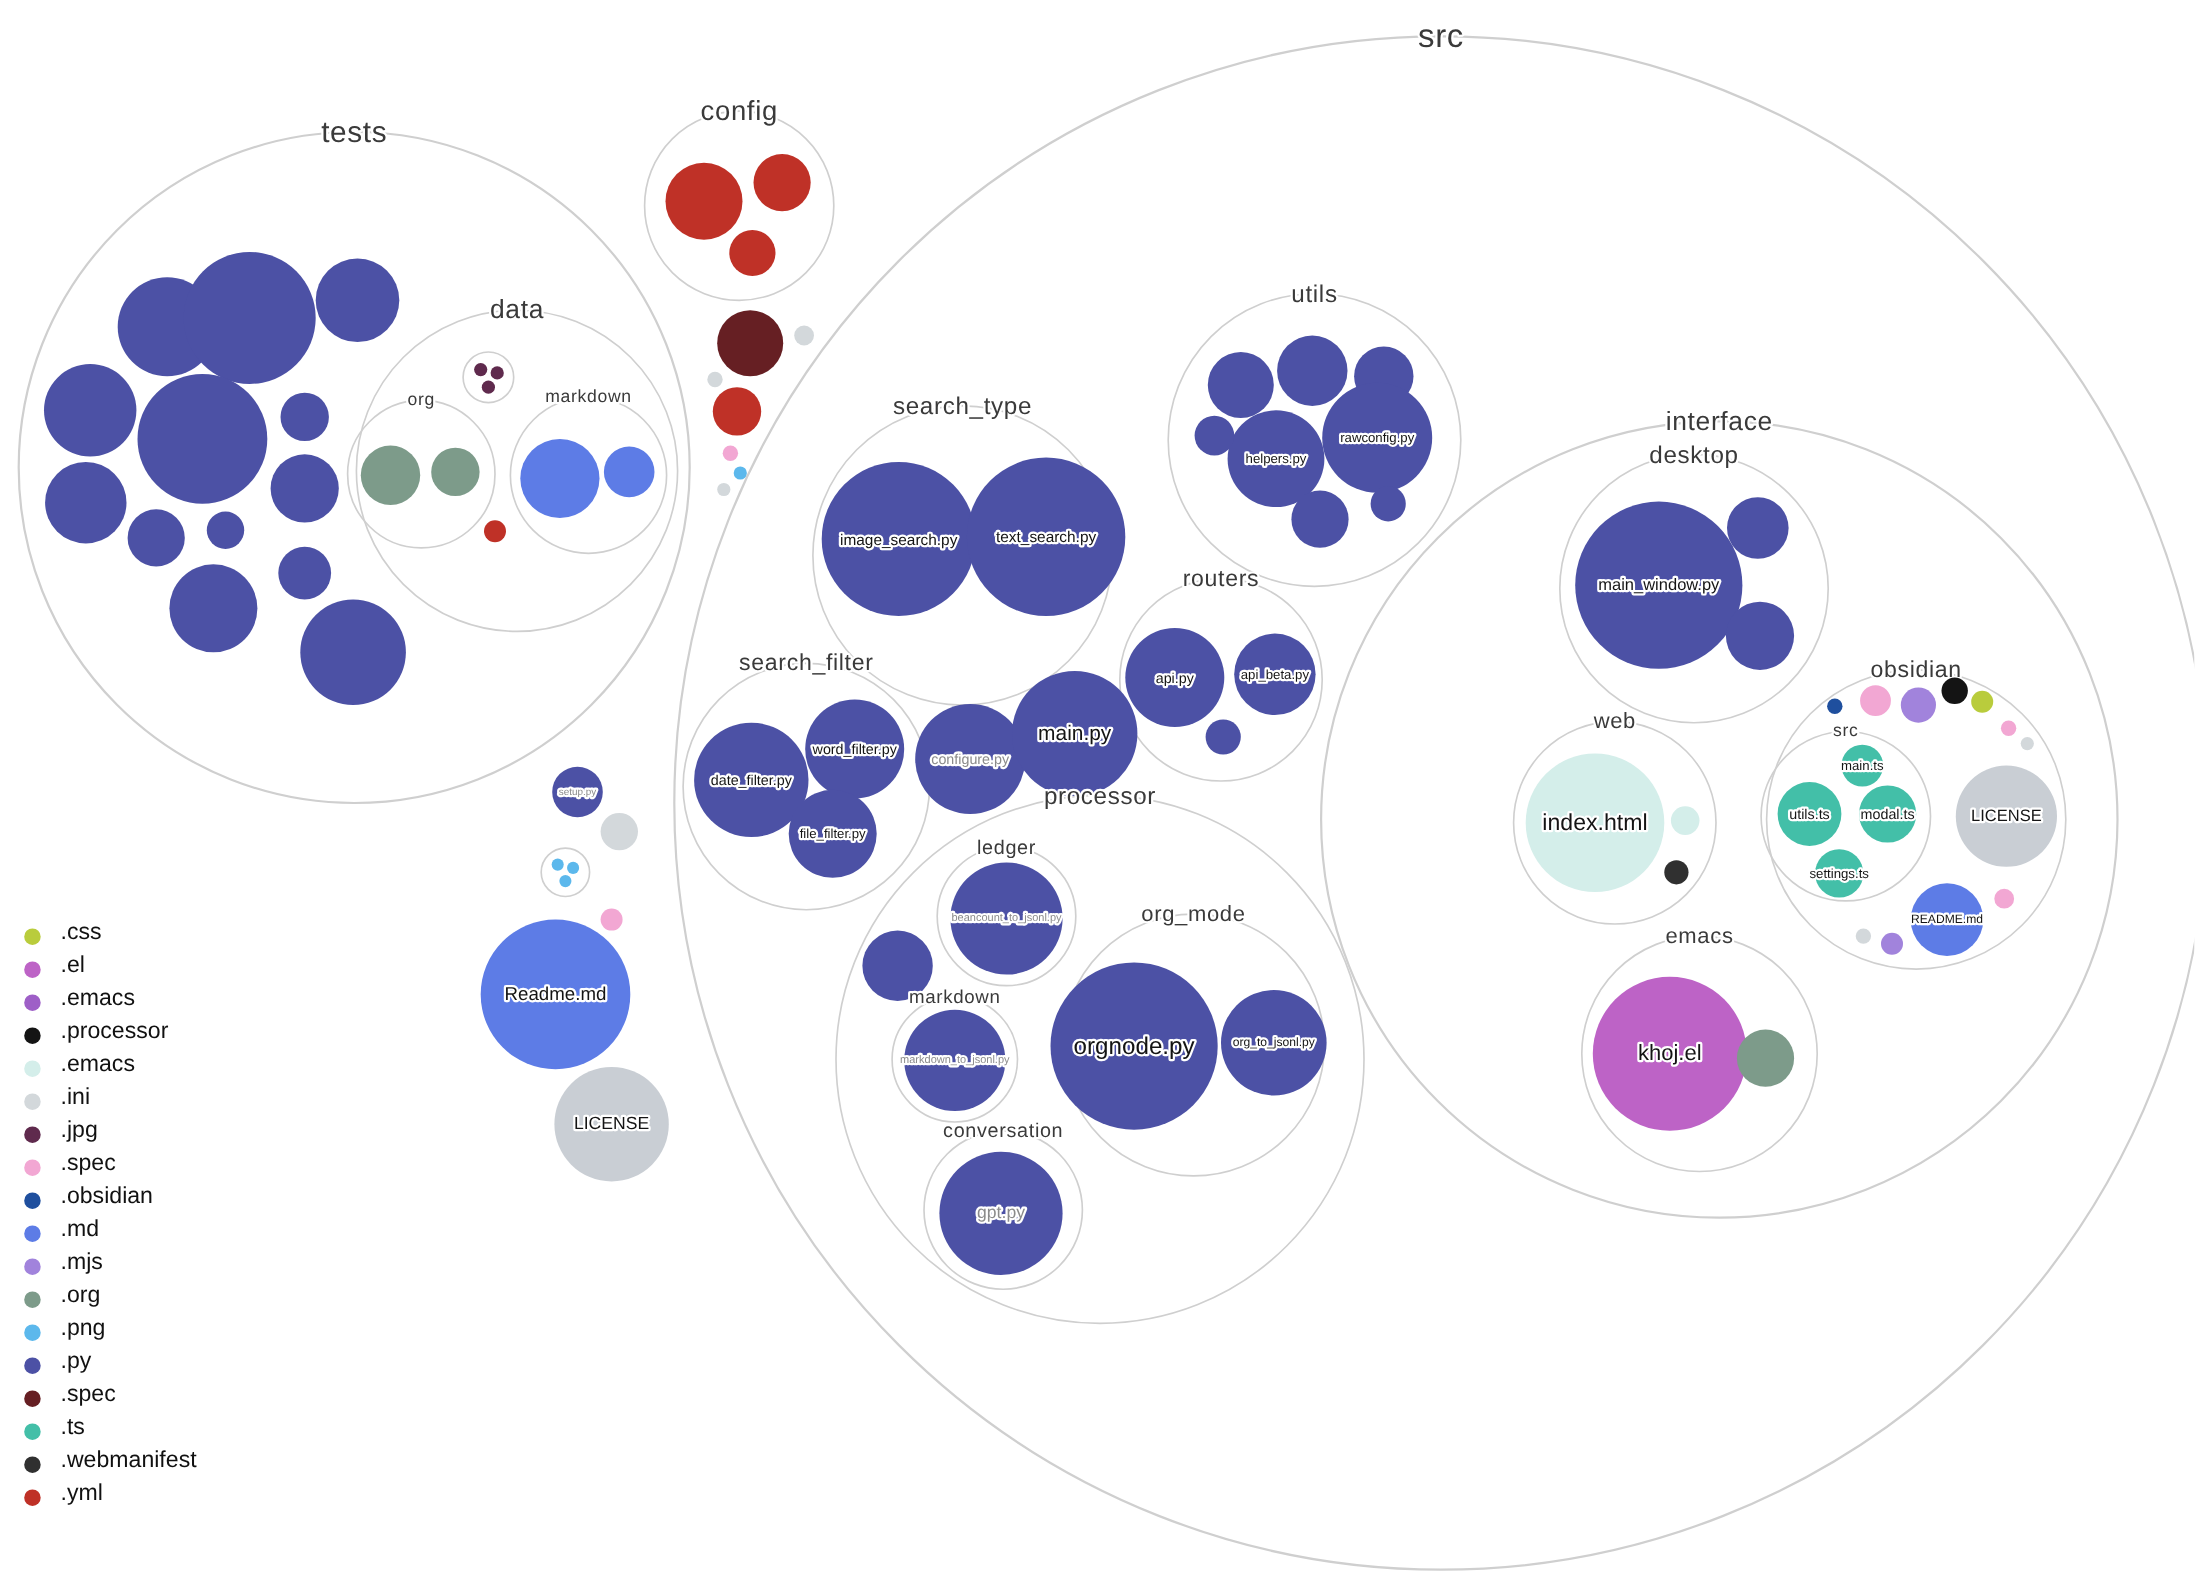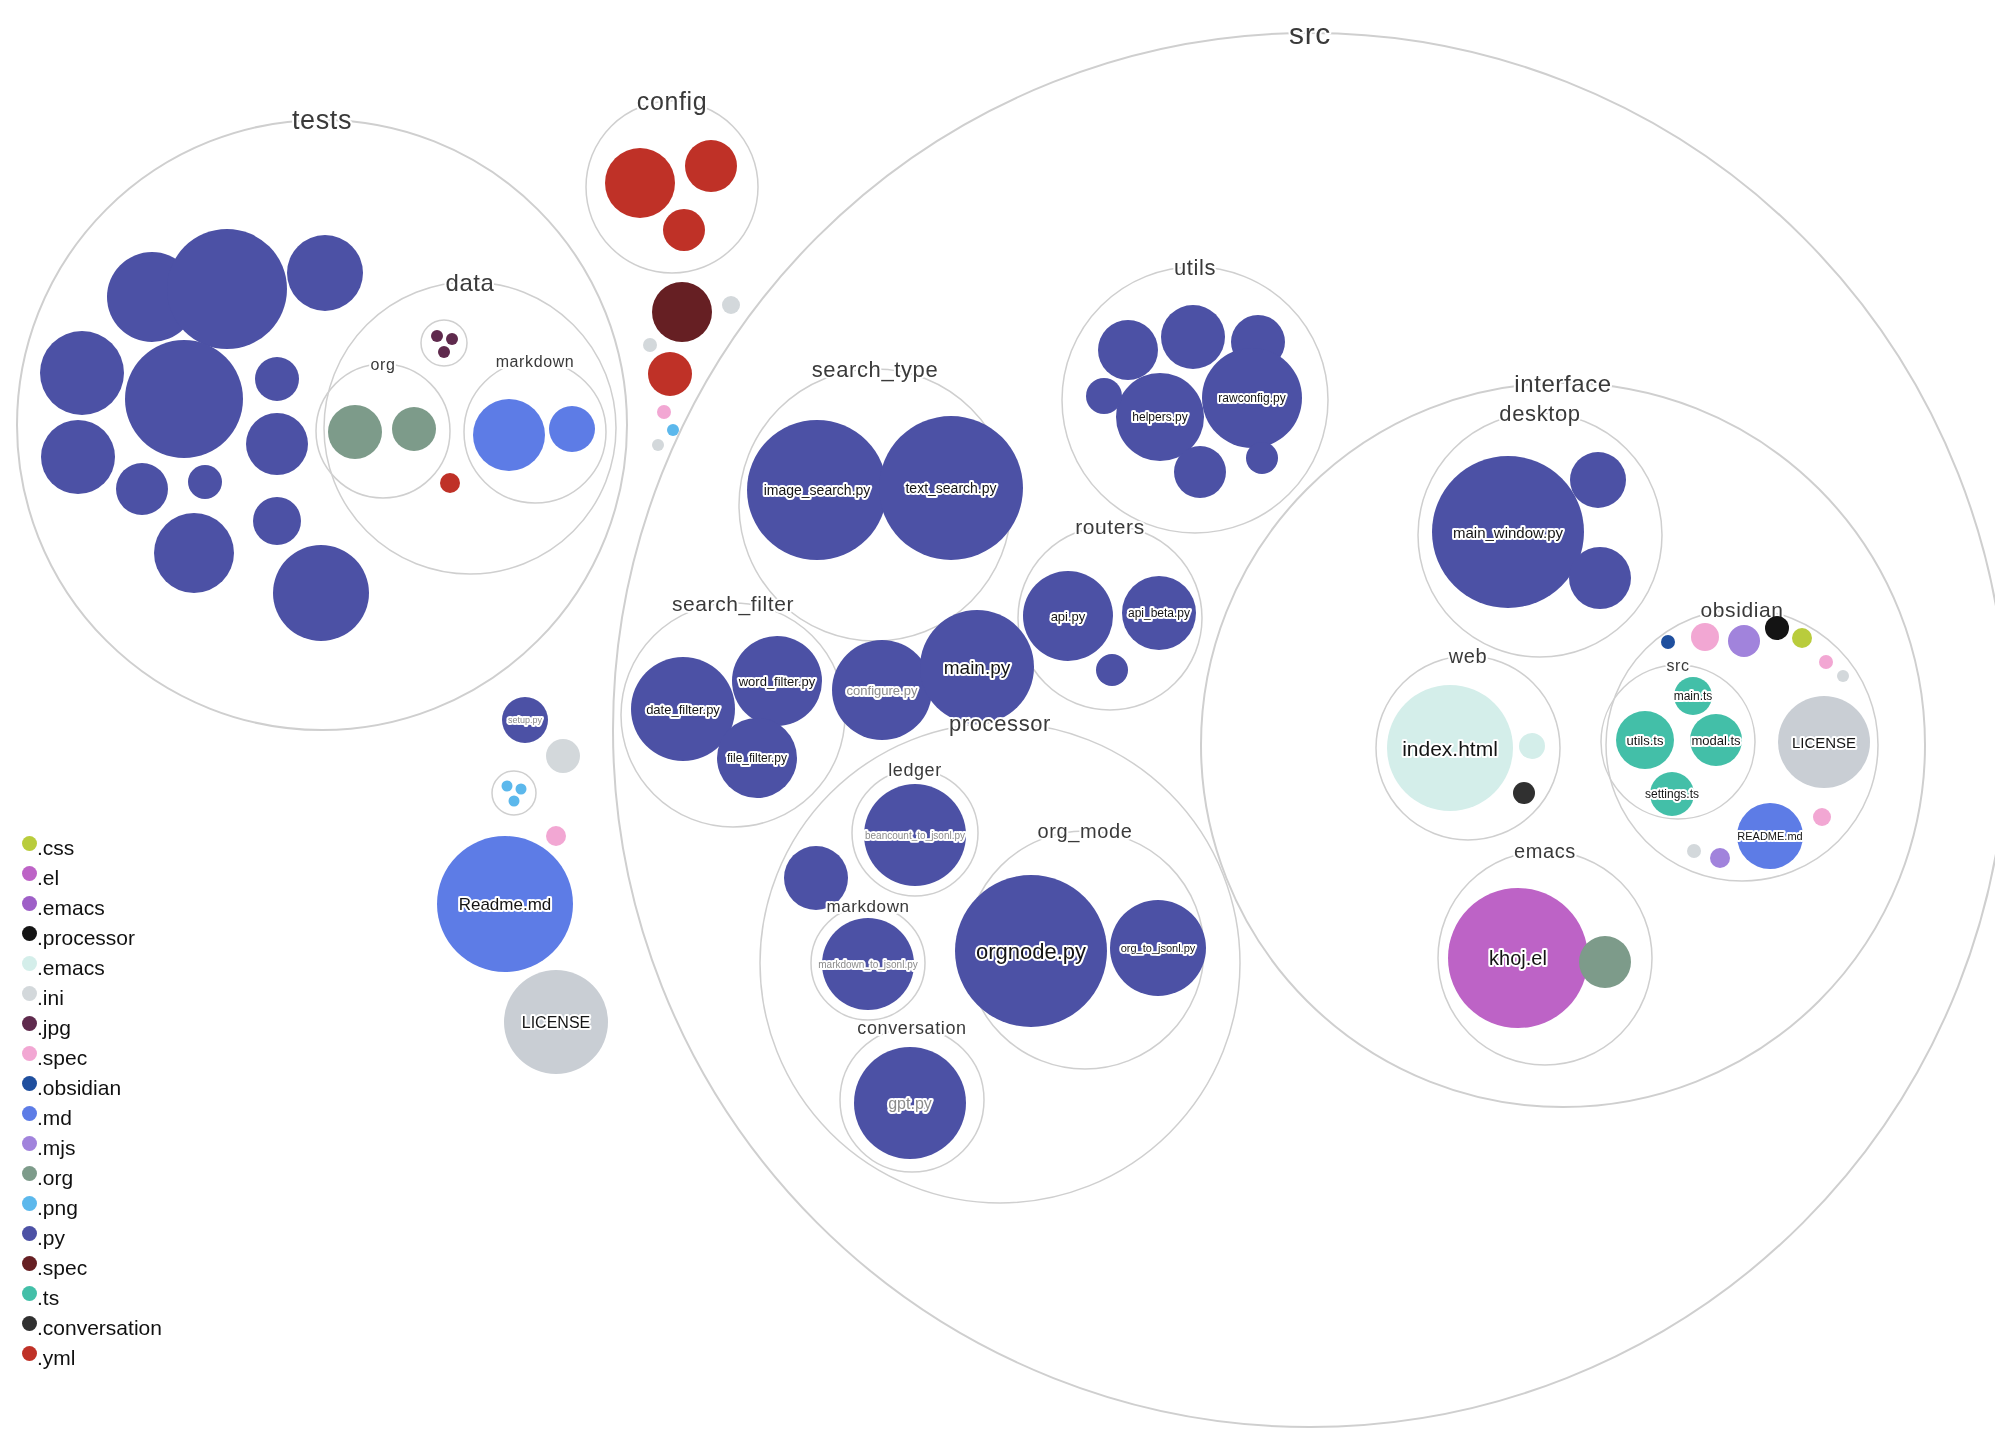--- a/index.html
+++ b/index.html
@@ -5,21 +5,21 @@
   html,body{margin:0;padding:0;background:#ffffff;}
   .canvas{position:relative;width:1995px;height:1451px;background:#ffffff;overflow:hidden;
           font-family:"Liberation Sans",sans-serif;}
   svg{position:absolute;left:0;top:0;}
   svg text{text-anchor:middle;dominant-baseline:central;paint-order:stroke;stroke:#ffffff;
            stroke-width:4px;stroke-linejoin:round;font-family:"Liberation Sans",sans-serif;}
   text.dir-lbl{fill:#3a3a3a;letter-spacing:0.6px;}
   text.file-lbl{fill:#141414;}
   text.muted{fill:#8b8b8b;}
   .legend{position:absolute;left:22px;top:836px;display:flex;flex-direction:column;gap:7px;}
-  .legend-item{display:flex;align-items:flex-start;gap:0;height:23px;}
+  .legend-item{display:flex;align-items:flex-end;gap:18px;height:23px;}
   .legend-swatch{width:15px;height:15px;border-radius:50%;flex:0 0 15px;}
   .legend-label{font-size:21px;color:#111111;line-height:23px;}
 </style>
 </head>
 <body>
 
 <div class="canvas">
   <svg id="viz" width="1995" height="1451" viewBox="0 0 1995 1451">
       <g>
         <circle cx="322" cy="425" r="305" fill="#ffffff" fill-opacity="0" stroke="#cfcfcf" stroke-width="2"></circle>
@@ -461,20 +461,20 @@
       <div class="legend-item">
         <span class="legend-swatch" style="background: rgb(102, 31, 35);"></span>
         <span class="legend-label">.spec</span>
       </div>
       <div class="legend-item">
         <span class="legend-swatch" style="background: rgb(67, 191, 168);"></span>
         <span class="legend-label">.ts</span>
       </div>
       <div class="legend-item">
         <span class="legend-swatch" style="background: rgb(48, 48, 48);"></span>
-        <span class="legend-label">.conversation</span>
+        <span class="legend-label">.webmanifest</span>
       </div>
       <div class="legend-item">
         <span class="legend-swatch" style="background: rgb(191, 49, 39);"></span>
         <span class="legend-label">.yml</span>
       </div>
     </div>
 </div>
 
 </body></html>

